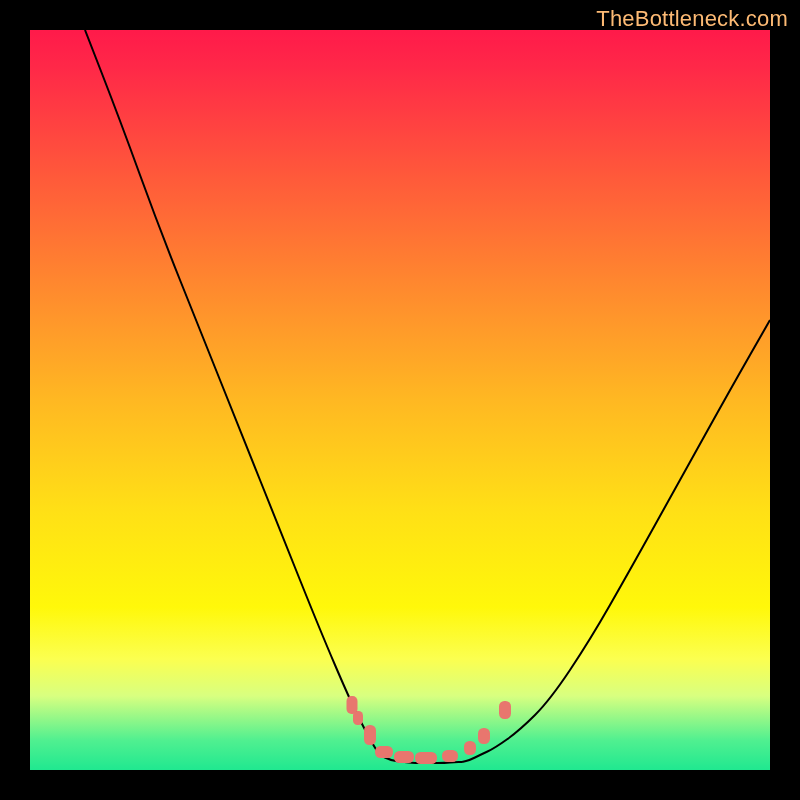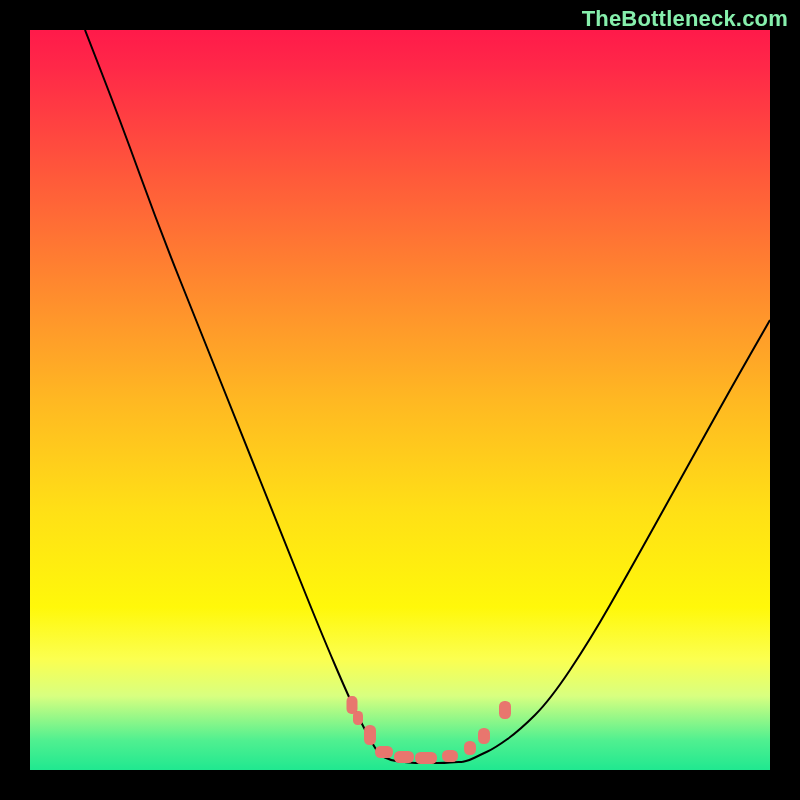--- a/index.html
+++ b/index.html
@@ -29,22 +29,22 @@
       #d8ff80 90%,
       #50f090 96%,
       #20e890 100%
     );
   }
   .watermark {
     position: absolute;
     top: 6px;
     right: 12px;
     font-size: 22px;
-    font-weight: 700;
-    color: #86efac;
+    font-weight: 400;
+    color: #fdba74;
     letter-spacing: 0.2px;
   }
   svg.curve {
     position: absolute;
     left: 0;
     top: 0;
     width: 740px;
     height: 740px;
   }
   .curve-path {

